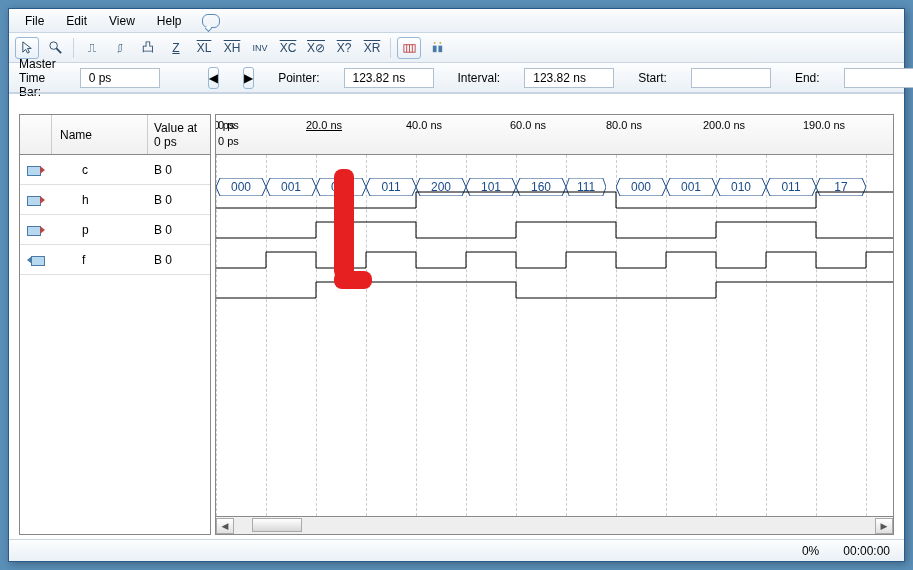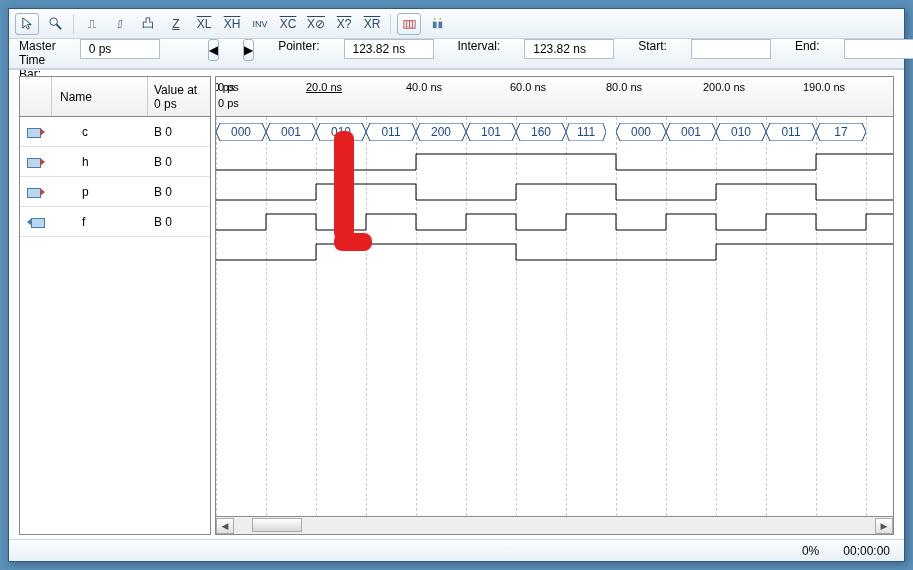--- a/index.html
+++ b/index.html
@@ -19,26 +19,26 @@
 .menubar .mitem { padding: 3px 10px; cursor: pointer; border-radius: 3px; }
 .menubar .help-bubble { width: 18px; height: 14px; border: 1px solid #5a8ab8; border-radius: 6px; margin-left: 8px; position: relative;}
 .menubar .help-bubble::after { content:''; position:absolute; bottom:-4px; left:3px; width:4px; height:4px; border-left:1px solid #5a8ab8; border-bottom:1px solid #5a8ab8; background:#fff; transform:rotate(-45deg);}
 
 .toolbar { height: 30px; background: linear-gradient(#fcfdfe,#eaf0f6); border-bottom: 1px solid #c8d4e0; display: flex; align-items: center; padding: 0 6px; gap: 4px;}
 .tbtn { width: 24px; height: 22px; border: 1px solid transparent; border-radius: 3px; display: flex; align-items:center; justify-content:center; cursor:pointer; color:#2a4a6a; font-size:12px; }
 .tsep { width: 1px; height: 20px; background: #c8d4e0; margin: 0 2px; }
 .tbtn.boxed { border-color:#9ab8d6; background: linear-gradient(#fff,#e8f0f8); }
 .tbtn svg { width: 15px; height: 15px; }
 
-.timebar { height: 30px; background: linear-gradient(#fcfdfe,#eaf0f6); border-bottom: 1px solid #c8d4e0; display: flex; align-items: flex-start; padding: 0 10px; gap: 24px;}
+.timebar { height: 30px; background: linear-gradient(#fcfdfe,#eaf0f6); border-bottom: 1px solid #c8d4e0; display: flex; align-items: center; padding: 0 10px; gap: 24px;}
 .timebar .lbl { color: #000; }
 .timebar .val { background: #fff; border: 1px solid #b0c0d0; padding: 2px 8px; min-width: 70px; height: 20px; display: inline-flex; align-items: center; }
 .timebar .navbtn { width: 24px; height: 22px; border: 1px solid #9ab8d6; border-radius: 3px; background: linear-gradient(#fff,#e8f0f8); display:flex; align-items:center; justify-content:center; cursor:pointer;}
 
-.content { flex:1; display:flex; border-top: 1px solid #c8d4e0; overflow:hidden; padding: 6px 10px 4px 10px; gap: 4px;}
+.content { flex:1; display:flex; border-top: 1px solid #c8d4e0; overflow:hidden; padding: 20px 10px 4px 10px; gap: 4px;}
 .leftpanel { width: 192px; border: 1px solid #888; display:flex; flex-direction:column; background:#fff;}
 .leftpanel .hdr { display:flex; height: 40px; border-bottom: 1px solid #888; background: linear-gradient(#fdfdfd,#f0f0f0);}
 .leftpanel .hdr .hc1 { width: 32px; border-right:1px solid #ccc;}
 .leftpanel .hdr .hc2 { flex:1; border-right:1px solid #ccc; display:flex; align-items:center; padding-left:8px;}
 .leftpanel .hdr .hc3 { width: 62px; display:flex; align-items:center; padding-left:6px;}
 .sigrow { display:flex; height: 30px; align-items:center; border-bottom: 1px solid #e0e0e0;}
 .sigrow .c1 { width: 32px; display:flex; align-items:center; justify-content:center;}
 .sigrow .c2 { flex:1; display:flex; align-items:center; padding-left:8px;}
 .sigrow .c3 { width: 62px; display:flex; align-items:center; padding-left:6px;}
 .sigrow .tri { display:inline-block; width:0; height:0; border-top:4px solid transparent; border-bottom:4px solid transparent; border-left:5px solid #555; margin-right:4px; transform:rotate(90deg);}
@@ -49,41 +49,48 @@
 .sigicon.out::after { content:''; position:absolute; left:0; top:2px; width:0; height:0; border-top:4px solid transparent; border-bottom:4px solid transparent; border-right:5px solid #4a7aa8;}
 
 .rightpanel { flex:1; display:flex; flex-direction:column; border:1px solid #888; background:#fff; position:relative; overflow:hidden;}
 .ruler { height: 40px; border-bottom: 1px solid #888; background: linear-gradient(#fdfdfd,#f0f0f0); position:relative;}
 .ruler .tick { position:absolute; top:4px; font-size:11px; color:#000; transform: translateX(-50%);}
 .ruler .zero { position:absolute; top:20px; left:2px; font-size:11px; color:#000;}
 .wavearea { flex:1; position:relative; background:#fff;}
 .gridline { position:absolute; top:0; bottom:0; border-left:1px dashed #ccc;}
 .wavrow { position:absolute; left:0; right:0; height:30px;}
 .busrow { position:absolute; left:0; right:0; height:30px;}
-.buscell { position:absolute; top:6px; height:18px; display:flex; align-items:center; justify-content:center; font-size:11px; color:#1a4a8a;}
+.buscell { position:absolute; top:23px; height:18px; display:flex; align-items:center; justify-content:center; font-size:11px; color:#1a4a8a;}
 .buscell::before, .buscell::after { content:''; position:absolute; top:0; bottom:0; width:100%;}
 .hexshape { position:absolute; top:0; bottom:0; left:0; right:0;}
 .hexshape svg { width:100%; height:100%; display:block;}
 .wave { position:absolute; top:5px; height:20px;}
 .wave svg { width:100%; height:100%; display:block; overflow:visible;}
 .annot { position:absolute; width:20px; background:#e62020; border-radius:8px; pointer-events:none;}
 
 .hscroll { height:18px; border-top:1px solid #888; background:#f4f4f4; display:flex; align-items:center;}
 .hscroll .arrow { width:18px; height:16px; border:1px solid #aaa; background:linear-gradient(#fff,#e0e0e0); display:flex; align-items:center; justify-content:center; font-size:9px; color:#555; cursor:pointer;}
 .hscroll .track { flex:1; height:16px; background:#eee; position:relative;}
 .hscroll .thumb { position:absolute; left:18px; top:0; width:50px; height:14px; border:1px solid #aaa; background:linear-gradient(#fff,#d8d8d8); cursor:pointer;}
 
 .statusbar { height: 22px; background: linear-gradient(#fcfdfe,#eaf0f6); border-top: 1px solid #c8d4e0; display:flex; align-items:center; justify-content:flex-end; padding: 0 14px; gap: 24px; color:#000;}
 </style>
 </head>
 <body>
 
 <div class="window">
 
 
+  <div class="menubar">
+    <div class="mitem">File</div>
+    <div class="mitem">Edit</div>
+    <div class="mitem">View</div>
+    <div class="mitem">Help</div>
+    <div class="help-bubble"></div>
+  </div>
 
   <div class="toolbar">
     <div class="tbtn boxed">
         <svg viewBox="0 0 16 16">
           <path d="M3 2 L3 13 L6 10 L8 14 L10 13 L8 9 L12 9 Z" fill="none" stroke="#2a4a6a" stroke-width="1"></path>
         </svg>
       </div>
     <div class="tbtn">
         <svg viewBox="0 0 16 16">
           <circle cx="6" cy="6" r="4" fill="none" stroke="#2a4a6a"></circle>

